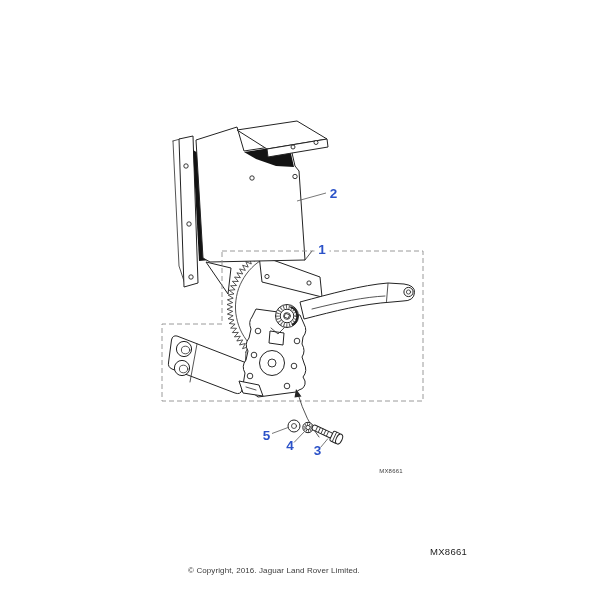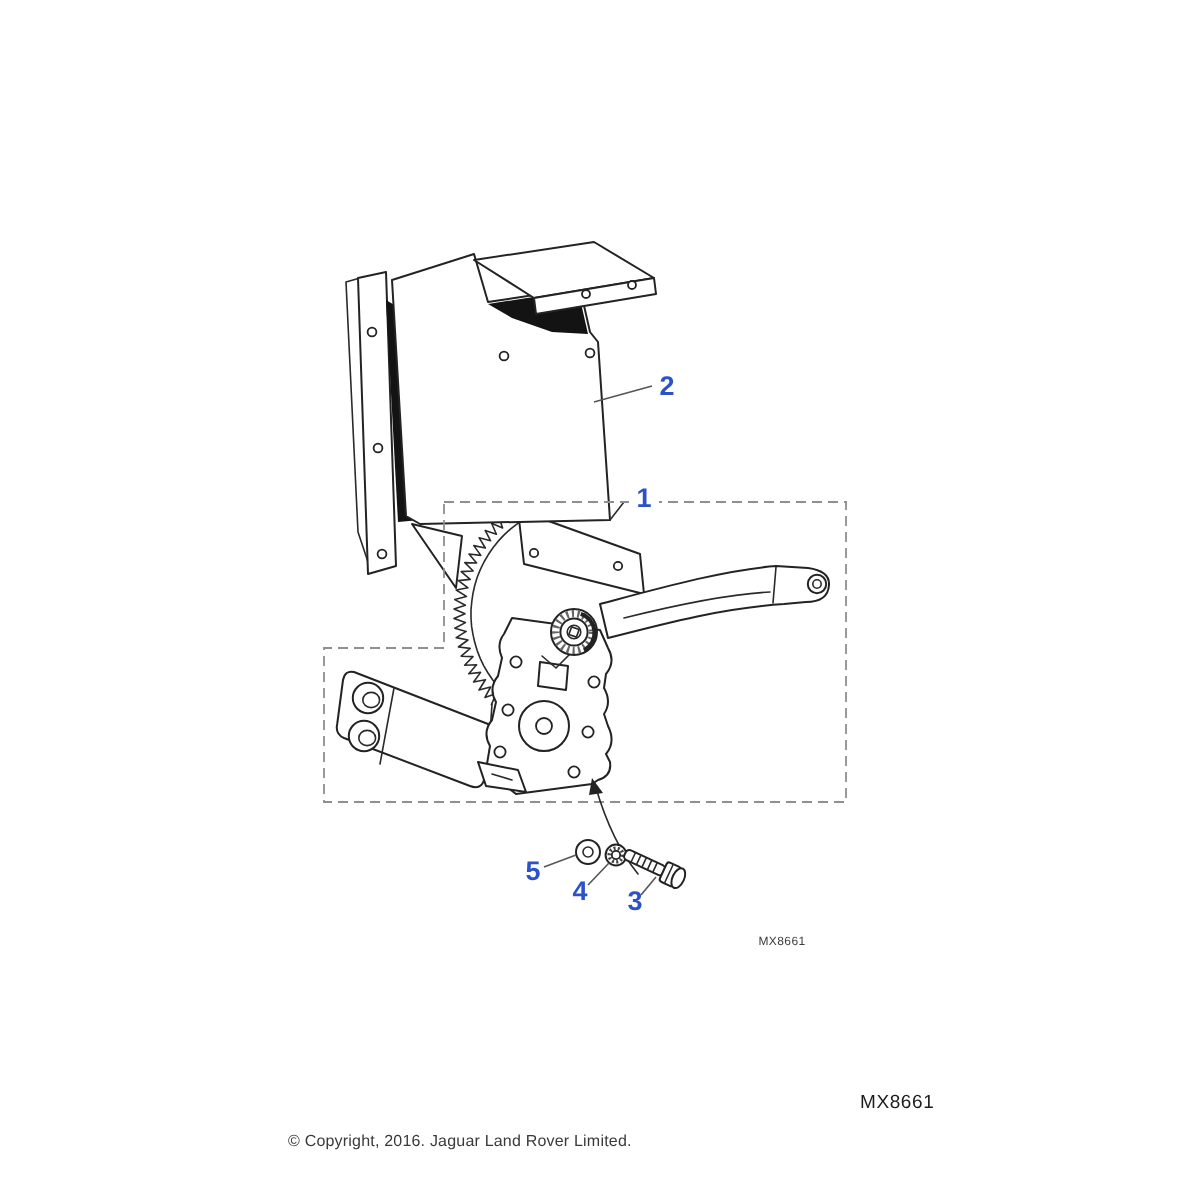--- a/index.html
+++ b/index.html
@@ -8,21 +8,21 @@
   #diagram-svg{position:absolute;left:0;top:0;}
   .lnthin{fill:none;stroke:#2a2a2a;stroke-width:.8;stroke-linejoin:round;stroke-linecap:round;}
   .wht{fill:#ffffff;stroke:#232323;stroke-width:1;stroke-linejoin:round;}
   .dark{fill:#131313;stroke:none;}
   .hole{fill:#ffffff;stroke:#232323;stroke-width:.9;}
   .dash{fill:none;stroke:#8f8f8f;stroke-width:.9;stroke-dasharray:5 3;}
   .leader{fill:none;stroke:#555;stroke-width:.8;}
   .callout{font-family:"Liberation Sans",sans-serif;font-weight:700;font-size:13.5px;}
   .tinycode{font-family:"Liberation Sans",sans-serif;font-size:6px;fill:#3d3d3d;letter-spacing:.2px;}
   .footer-code{position:absolute;left:430px;top:546px;font-size:9.5px;color:#1c1c1c;letter-spacing:.3px;}
-  .footer-copy{position:absolute;left:144px;top:566px;width:280px;text-align:left;
+  .footer-copy{position:absolute;left:134px;top:566px;width:280px;text-align:center;
                font-size:8px;color:#3a3a3a;letter-spacing:.1px;}
 </style>
 </head>
 <body>
 
 <div id="page">
 
   <svg id="diagram-svg" width="600" height="600" viewBox="0 0 600 600">
 
     <g>

